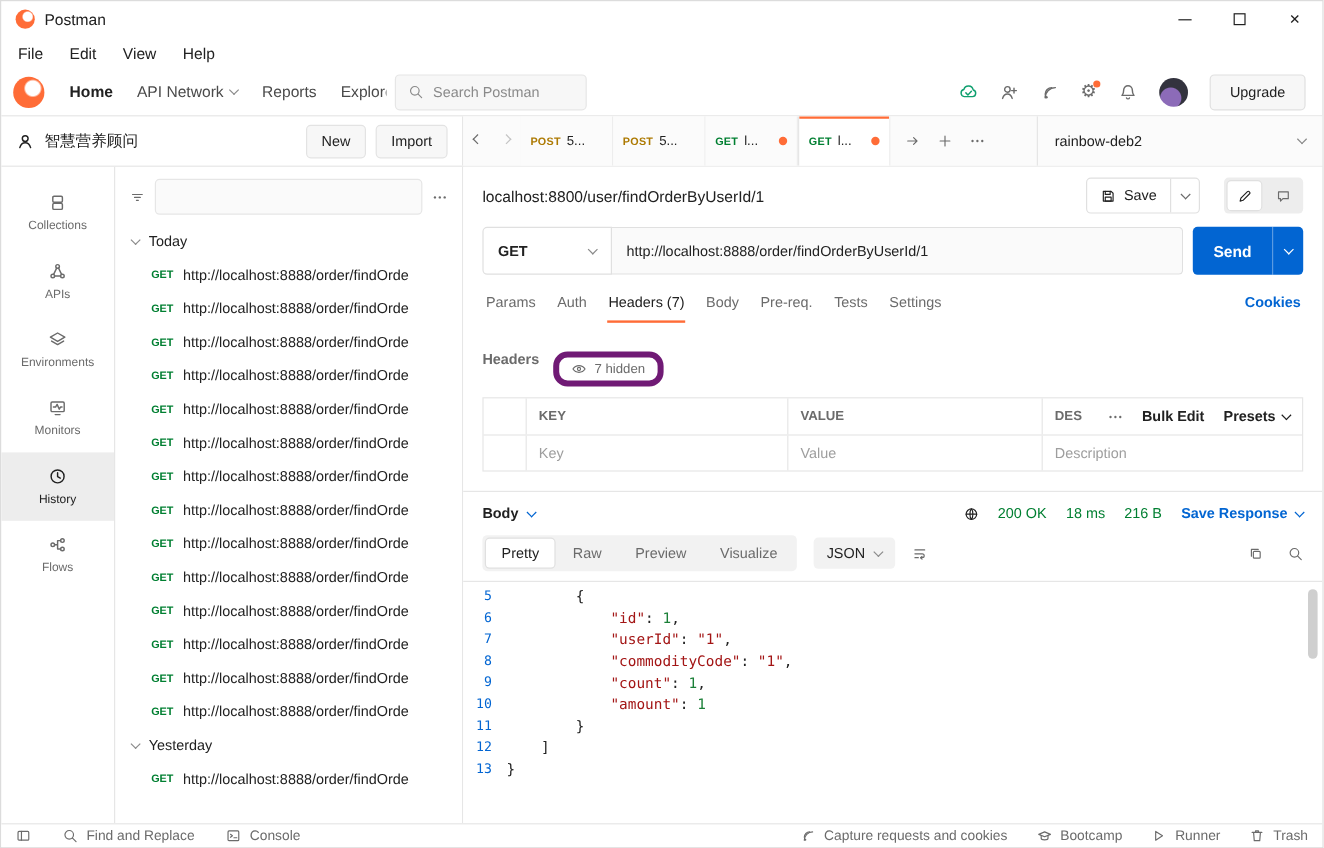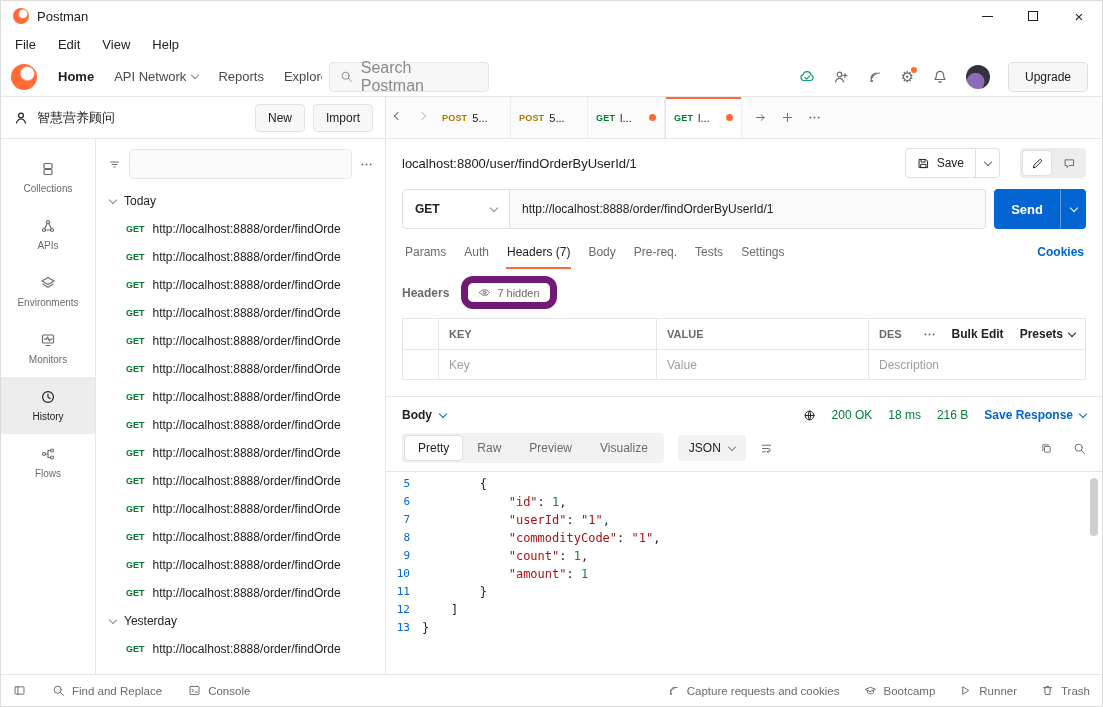--- a/index.html
+++ b/index.html
@@ -24,21 +24,21 @@
   
   .menubar { height:26px; display:flex; align-items:center; gap:22px; padding-left:14px; font-size:13px; flex:none; }
 
   
   .toolbar { height:40px; display:flex; align-items:center; padding:0 14px 0 10px; gap:2px; border-bottom:1px solid #e6e6e6; flex:none; }
   .logo-big { width:26px; height:26px; border-radius:50%; background:radial-gradient(circle at 63% 37%, #fff 0 26%, #ff6c37 33%); margin-right:10px; flex:none; }
   .nav-item { font-size:13px; color:#4a4a4a; padding:0 9px; height:100%; display:flex; align-items:center; gap:6px; }
   .nav-item .chev { color:#8a8a8a; }
   .nav-home { color:#212121; font-weight:700; }
   .nav-explore .lbl { display:inline-block; width:38px; overflow:hidden; white-space:nowrap; }
-  .search-box { width:160px; height:30px; border:1px solid #e6e6e6; background:#f7f7f7; border-radius:4px; display:flex; align-items:center; gap:8px; padding:0 10px; color:#8a8a8a; font-size:16px; margin-left:-4px; }
+  .search-box { width:160px; height:30px; border:1px solid #e6e6e6; background:#f7f7f7; border-radius:4px; display:flex; align-items:center; gap:8px; padding:0 10px; color:#8a8a8a; font-size:12px; margin-left:-4px; }
   .tb-right { margin-left:auto; display:flex; align-items:center; gap:18px; }
   .tool-icon { color:#6b6b6b; position:relative; display:flex; }
   .sync-ok { color:#0e9f6e; }
   .gear-dot::after { content:""; position:absolute; top:-2px; right:-3px; width:6px; height:6px; border-radius:50%; background:#ff6c37; }
   .gear-glyph { font-size:15px; line-height:1; color:#6b6b6b; }
   .avatar { width:24px; height:24px; border-radius:50%; background:radial-gradient(circle at 40% 70%, #8c6bb8 0 38%, #33333e 42%); }
   .upgrade-btn { height:30px; padding:0 16px; border:1px solid #e0e0e0; background:#f7f7f7; border-radius:4px; font-size:12px; display:flex; align-items:center; color:#212121; }
 
   
   .header-row { height:42px; display:flex; border-bottom:1px solid #e6e6e6; flex:none; }
@@ -96,21 +96,21 @@
   .send-chev .chev { border-color:#fff; }
 
   .req-tabs { display:flex; align-items:center; padding:0 10px; height:34px; flex:none; }
   .req-tab { font-size:12px; color:#6b6b6b; padding:0 9px; height:100%; display:flex; align-items:center; position:relative; }
   .req-tab.active { color:#212121; }
   .req-tab.active::after { content:""; position:absolute; left:8px; right:8px; bottom:0; height:2px; background:#ff6c37; }
   .cookies { margin-left:auto; margin-right:8px; color:#0265d2; font-size:12px; font-weight:600; }
 
   .headers-row { display:flex; align-items:center; gap:12px; padding:7px 16px 9px; }
   .headers-label { font-size:12px; color:#6b6b6b; font-weight:700; }
-  .hidden-pill { display:flex; align-items:center; gap:6px; border:7px solid #701a75; border-radius:12px; padding:3px 10px; font-size:11px; color:#6b6b6b; }
+  .hidden-pill { display:flex; align-items:center; gap:6px; border:5px solid #701a75; border-radius:12px; padding:3px 10px; font-size:11px; color:#6b6b6b;margin-top:17px; }
 
   .kv-table { margin:0 16px; border:1px solid #e6e6e6; flex:none; }
   .kv-row { display:flex; height:30px; align-items:stretch; }
   .kv-row + .kv-row { border-top:1px solid #e6e6e6; }
   .kv-cell { border-right:1px solid #e6e6e6; display:flex; align-items:center; padding:0 10px; font-size:12px; min-width:0; }
   .kv-gutter { width:36px; flex:none; padding:0; }
   .kv-key { width:218px; flex:none; }
   .kv-value { width:212px; flex:none; }
   .kv-desc { flex:1; border-right:none; overflow:hidden; }
   .kv-head .kv-cell { font-size:11px; color:#6b6b6b; font-weight:700; }
@@ -138,21 +138,21 @@
   .resp-tools { margin-left:auto; display:flex; align-items:center; gap:20px; color:#6b6b6b; }
 
   .code-area { flex:1; border-top:1px solid #e6e6e6; overflow:hidden; position:relative; font-family:"DejaVu Sans Mono", monospace; padding-top:3px; }
   .code-line { display:flex; line-height:18px; font-size:12px; }
   .line-no { width:36px; flex:none; text-align:right; padding-right:12px; color:#0265d2; font-size:11px; }
   .line-content { white-space:pre; color:#212121; }
   .tk-s { color:#a31515; } .tk-n { color:#1a7f37; } .tk-p { color:#212121; }
   .v-thumb { position:absolute; top:6px; right:4px; width:8px; height:58px; border-radius:4px; background:#cfcfcf; }
 
   
-  .statusbar { height:32px; border-top:1px solid #e6e6e6; display:flex; align-items:center; padding:0 12px; gap:26px; font-size:11.5px; color:#6b6b6b; flex:none; background:#fff; }
+  .statusbar { height:20px; border-top:1px solid #e6e6e6; display:flex; align-items:center; padding:0 12px; gap:26px; font-size:11.5px; color:#6b6b6b; flex:none; background:#fff; }
   .sb-item { display:flex; align-items:center; gap:7px; }
   .sb-right { margin-left:auto; display:flex; align-items:center; gap:24px; }
 </style>
 </head>
 <body>
 
 <div class="window">
 
   <div class="titlebar">
     <span class="logo-dot"></span>
@@ -273,20 +273,24 @@
             <path d="M3 8h9M9 4.5L12.5 8 9 11.5"></path>
           </svg>
         <svg class="ic sm" viewBox="0 0 16 16">
             <path d="M8 3v10M3 8h10"></path>
           </svg>
         <svg class="ic sm" viewBox="0 0 16 16">
             <circle cx="3" cy="8" r="1.2" fill="currentColor" stroke="none"></circle>
             <circle cx="8" cy="8" r="1.2" fill="currentColor" stroke="none"></circle>
             <circle cx="13" cy="8" r="1.2" fill="currentColor" stroke="none"></circle>
           </svg>
+      </div>
+      <div class="env-select">
+        <span>rainbow-deb2</span>
+        <span class="chev"></span>
       </div>
     </div>
   </div>
 
   <div class="content">
 
     <div class="rail">
       <div class="rail-item">
         <svg class="ic" viewBox="0 0 16 16">
             <rect x="4" y="2.5" width="8" height="5" rx="1"></rect>

